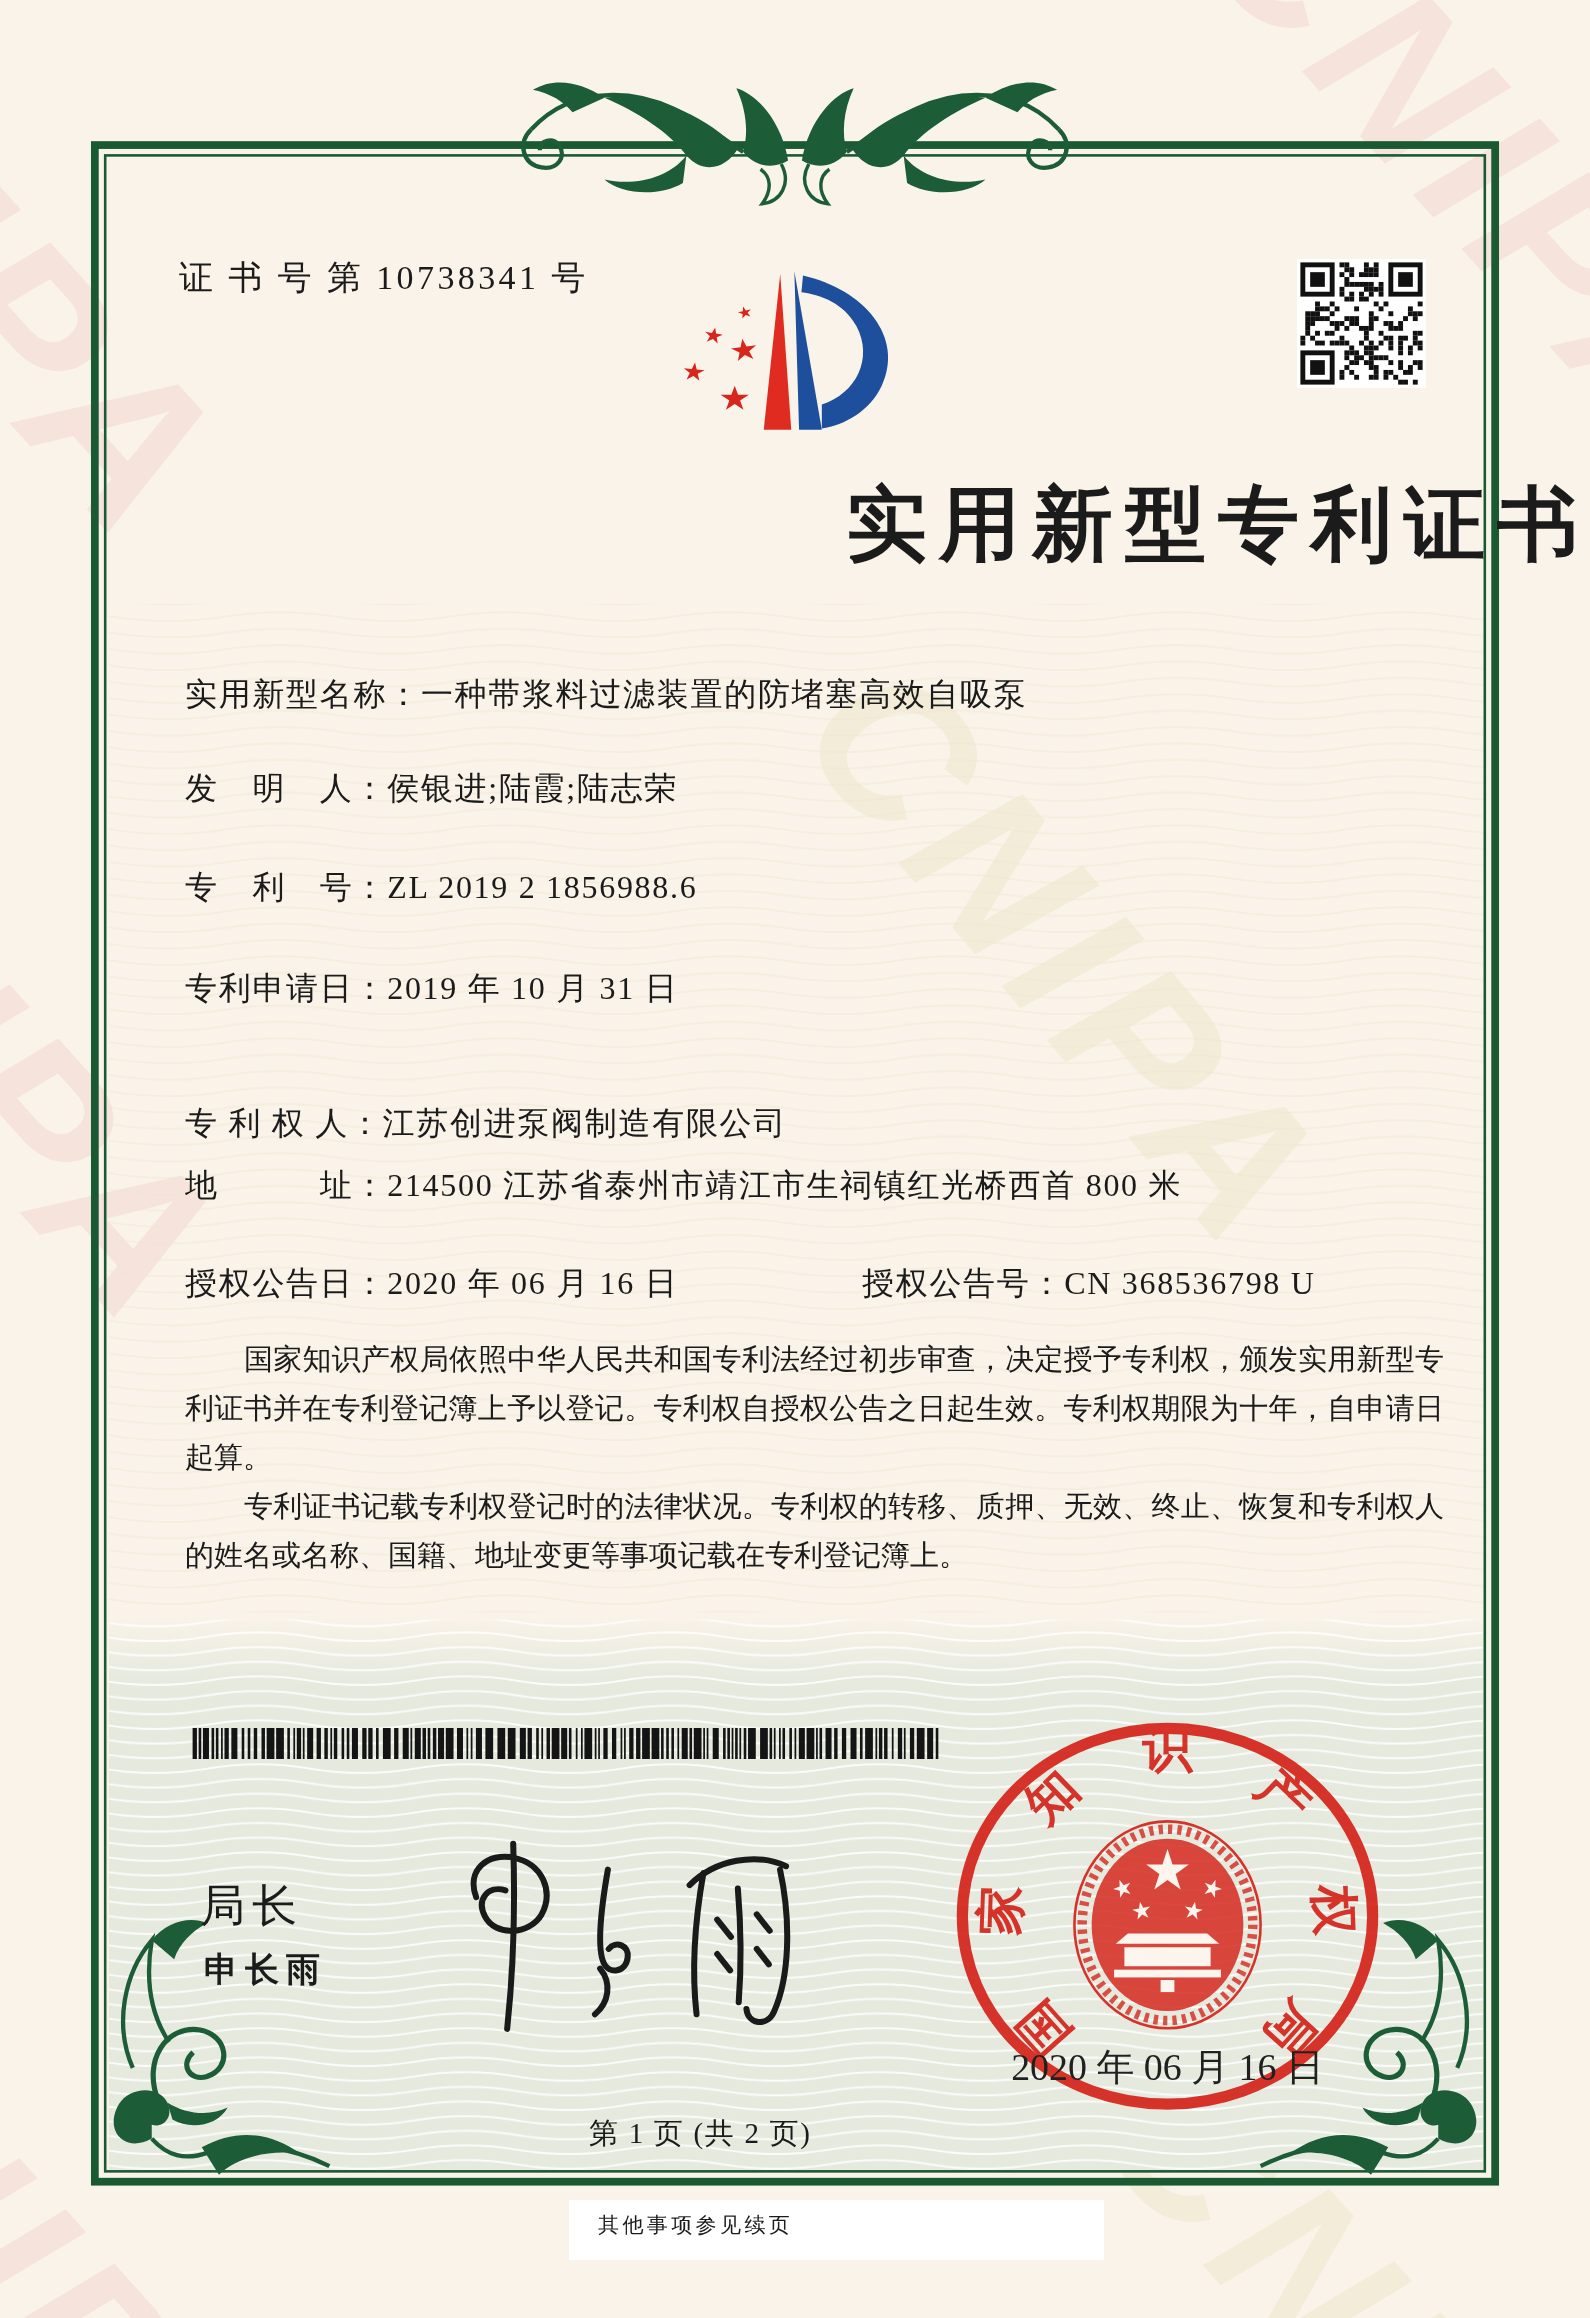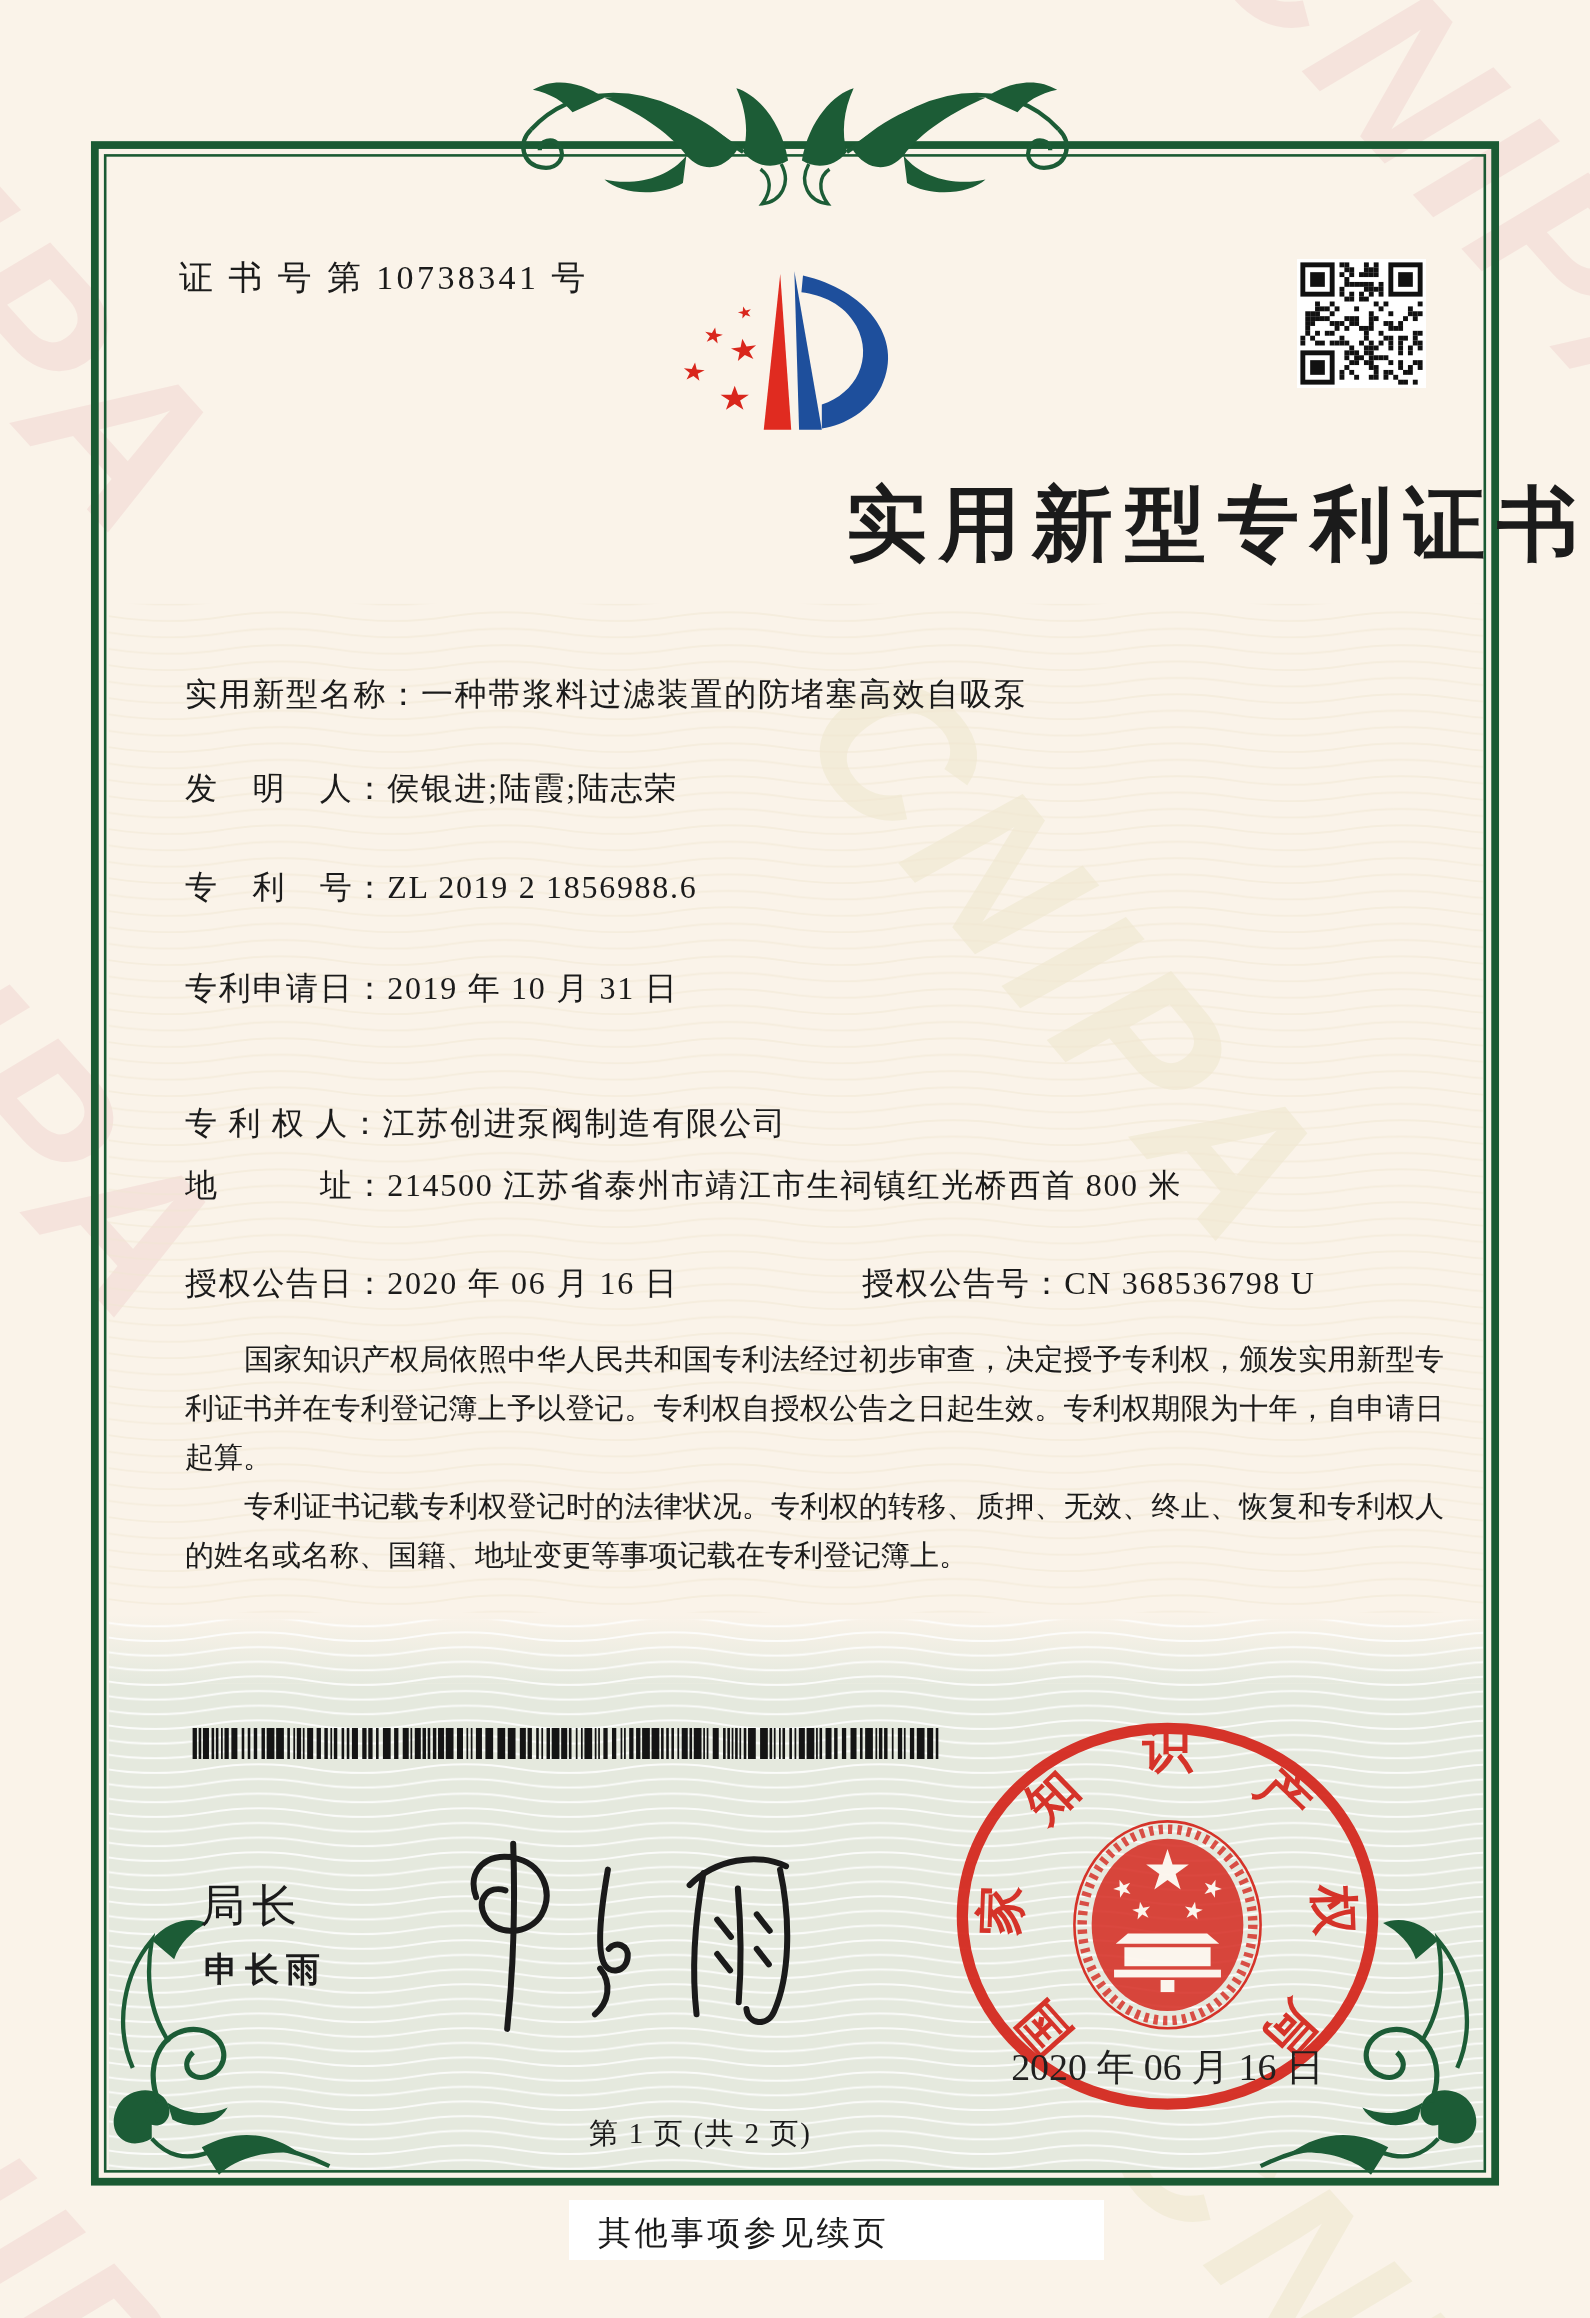--- a/index.html
+++ b/index.html
@@ -30,21 +30,21 @@
   #row-grant{top:1262px;} 
   #grant-col2{left:862px; top:1262px; font-size:32px; letter-spacing:1.7px; white-space:nowrap;}
   #body-text{left:185px; top:1335px; width:1259px; font-size:29px; line-height:49px; text-align:justify; z-index:5;}
   #body-text p{margin:0; text-indent:59px;}
   #director-title{left:200px; top:1876px; font-size:45px; font-weight:400; letter-spacing:7px;
      font-family:"Liberation Sans","DejaVu Sans",sans-serif;}
   #director-name{left:204px; top:1947px; font-size:34px; font-weight:700; letter-spacing:7px;
      font-family:"Liberation Sans","DejaVu Sans",sans-serif;}
   #page-info{left:589px; top:2114px; font-size:29px; letter-spacing:1.7px;}
   #footer-strip{left:569px; top:2200px; width:535px; height:60px; background:#ffffff; z-index:4;}
-  #footer-note{left:598px; top:2211px; font-size:33px; letter-spacing:3.4px; z-index:5;text-align:right;}
+  #footer-note{left:598px; top:2211px; font-size:21px; letter-spacing:3.4px; z-index:5;text-align:right;}
   
   #logo{left:668px; top:253px; z-index:6;}
   #qr{left:1297px; top:259px; z-index:6;}
   #barcode{left:192px; top:1728px; z-index:6;}
   #signature{left:431px; top:1818px; z-index:7;}
   #seal{left:952px; top:1716px; z-index:8; opacity:.94;}
 </style>
 </head>
 <body>
 

